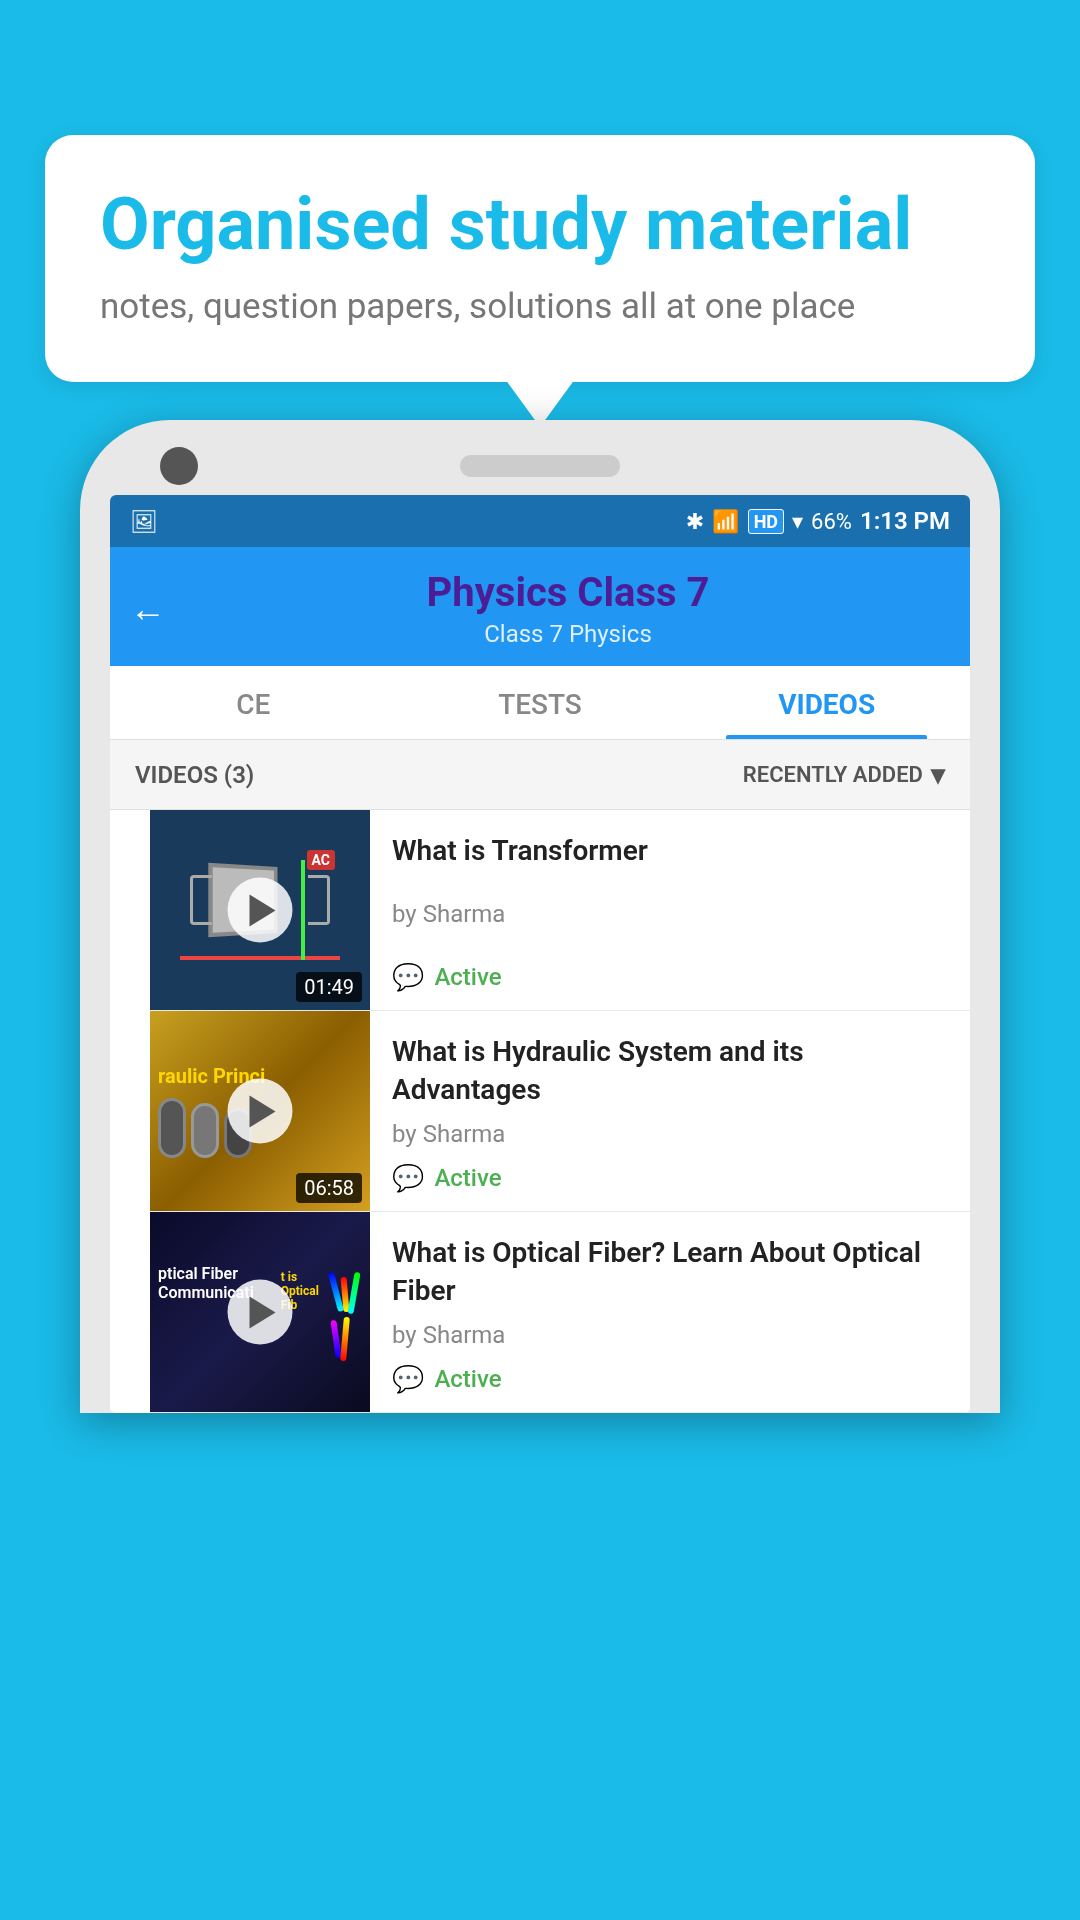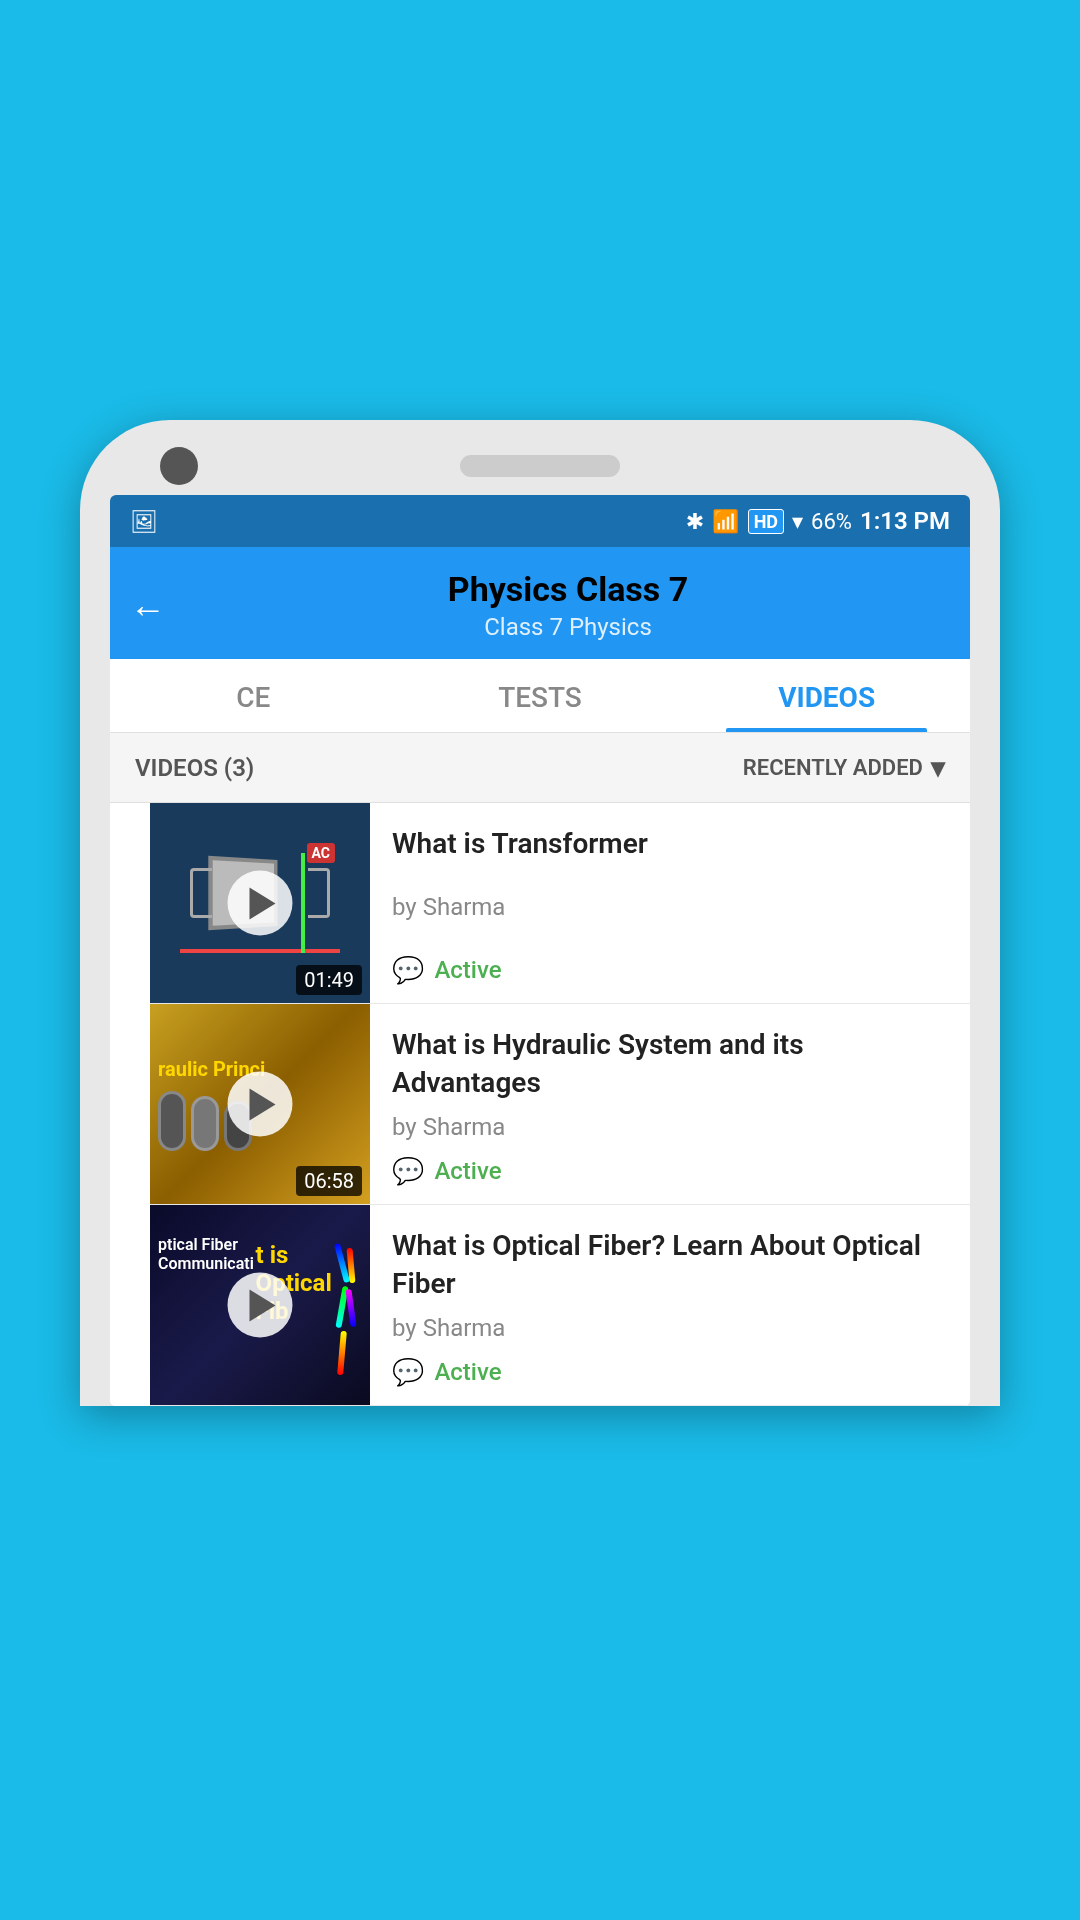--- a/index.html
+++ b/index.html
@@ -148,22 +148,22 @@
       margin-right: 20px;
       cursor: pointer;
     }
 
     .header-text {
       text-align: center;
       flex: 1;
     }
 
     .header-title {
-      color: #000000;
-      font-size: 34px;
+      color: #4c1d95;
+      font-size: 40px;
       font-weight: 700;
     }
 
     .header-subtitle {
       color: rgba(255,255,255,0.85);
       font-size: 24px;
       margin-top: 4px;
     }
 
     
@@ -339,20 +339,24 @@
       position: relative;
       width: 100%;
       height: 100%;
     }
   </style>
 </head>
 <body>
 
 <div style="position:absolute;top:0;left:0;width:1080px;height:1920px;background:#1ABBE8;">
 
+  <div class="speech-bubble">
+    <div class="bubble-title">Organised study material</div>
+    <div class="bubble-subtitle">notes, question papers, solutions all at one place</div>
+  </div>
 
   <div class="phone-container">
     <div class="phone-outer">
 
       <div class="phone-top-bar">
         <div class="phone-camera"></div>
         <div class="phone-speaker"></div>
       </div>
 
       <div class="phone-screen">
@@ -459,21 +463,21 @@
                 <span>Active</span>
               </div>
             </div>
           </div>
 
           <div class="video-item">
             <div class="video-thumbnail">
               <div class="thumb-bg-3">
                 <div style="display:flex;flex-direction:row;align-items:flex-start;width:100%;padding:8px;">
                   <div style="color:white;font-size:16px;font-weight:600;text-align:left;">ptical Fiber Communicati</div>
-                  <div style="color:#FFD700;font-size:24px;font-weight:700;margin-top:6px;">t is Optical Fib</div>
+                  <div style="color:#FFD700;font-size:12px;font-weight:700;margin-top:6px;">t is Optical Fib</div>
                   <div style="display:flex;margin-top:8px;gap:3px;flex-wrap:wrap;">
                     <div style="width:6px;height:40px;background:linear-gradient(#00f,#0ff);border-radius:3px;transform:rotate(-15deg);"></div>
                     <div style="width:6px;height:35px;background:linear-gradient(#f00,#ff0);border-radius:3px;transform:rotate(-5deg);margin-top:5px;"></div>
                     <div style="width:6px;height:42px;background:linear-gradient(#0f0,#0ff);border-radius:3px;transform:rotate(10deg);"></div>
                     <div style="width:6px;height:38px;background:linear-gradient(#f0f,#00f);border-radius:3px;transform:rotate(-8deg);margin-top:3px;"></div>
                     <div style="width:6px;height:44px;background:linear-gradient(#ff0,#f00);border-radius:3px;transform:rotate(5deg);"></div>
                   </div>
                 </div>
               </div>
               <div class="play-button">

